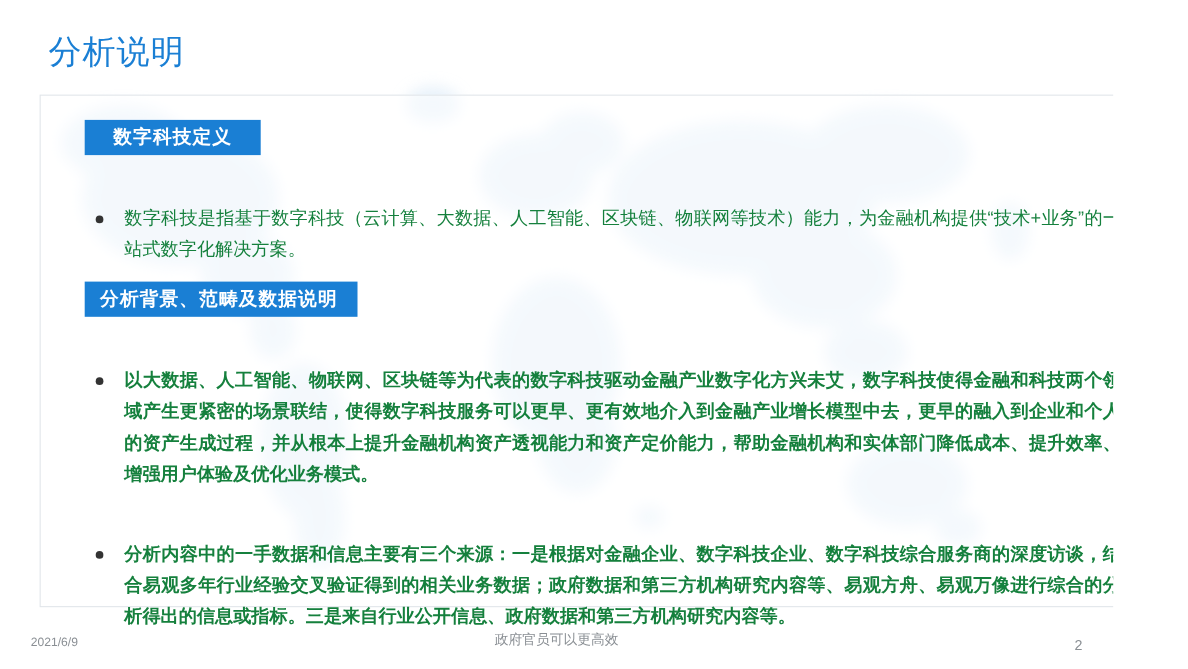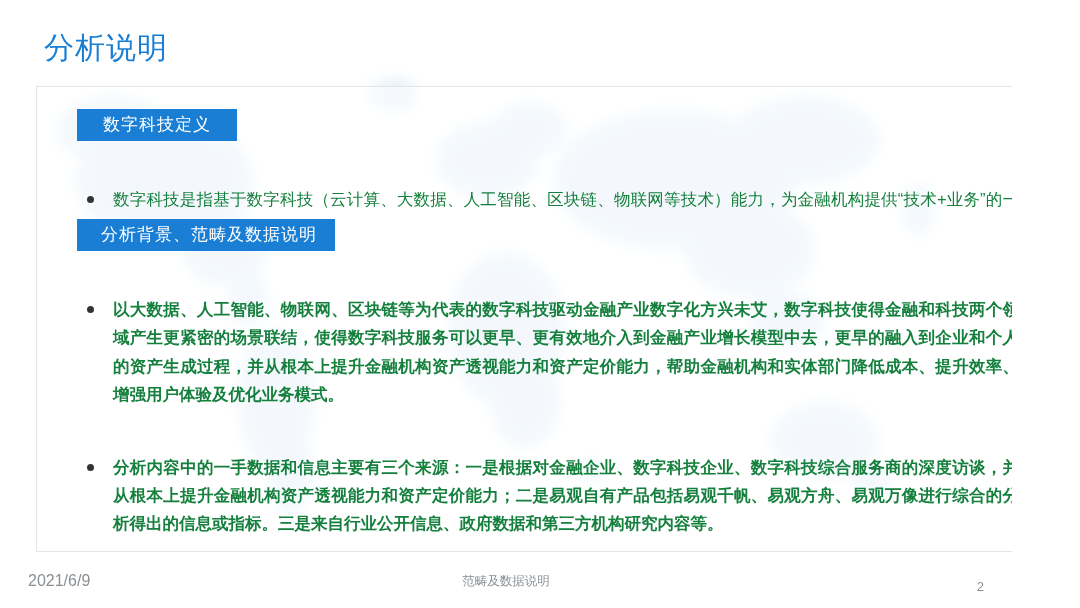--- a/index.html
+++ b/index.html
@@ -55,28 +55,29 @@
   .section {
     position: absolute;
     left: 0;
     right: 0;
   }
   .section-header {
     display: inline-block;
     background: #1a7fd4;
     color: #ffffff;
     font-size: 17px;
-    font-weight: normal;
+    font-weight: bold;
     letter-spacing: 1px;
     padding: 7px 26px 8px 26px;
     line-height: 1;
     white-space: nowrap;
   }
   .section-header.wide {
-    padding: 7px 18px 8px 24px;
+    padding: 7px 18px 8px 14px;
+    margin-top: 37px;
   }
   .bullets {
     margin: 0;
     padding: 0;
     list-style: none;
   }
   .bullet {
     position: relative;
     padding-left: 36px;
     margin-bottom: 6px;
@@ -93,21 +94,21 @@
     top: 11px;
     width: 7px;
     height: 7px;
     border-radius: 50%;
     background: #333333;
   }
   .footer-date {
     position: absolute;
     left: 28px;
     bottom: 18px;
-    font-size: 16px;
+    font-size: 11px;
     color: #8a8f94;
   }
   .footer-center {
     position: absolute;
     left: 0;
     right: 0;
     bottom: 18px;
     text-align: center;
     font-size: 12.5px;
     color: #8a8f94;
@@ -172,23 +173,23 @@
       <div class="section-header">数字科技定义</div>
       <ul class="bullets" style="margin-top:16px;">
         <li class="bullet">数字科技是指基于数字科技（云计算、大数据、人工智能、区块链、物联网等技术）能力，为金融机构提供“技术+业务”的一站式数字化解决方案。</li>
       </ul>
     </div>
 
     <div class="section" style="top:132px; left:40px; right:24px;">
       <div class="section-header wide">分析背景、范畴及数据说明</div>
       <ul class="bullets" style="margin-top:18px;font-weight:bold;">
         <li class="bullet">以大数据、人工智能、物联网、区块链等为代表的数字科技驱动金融产业数字化方兴未艾，数字科技使得金融和科技两个领域产生更紧密的场景联结，使得数字科技服务可以更早、更有效地介入到金融产业增长模型中去，更早的融入到企业和个人的资产生成过程，并从根本上提升金融机构资产透视能力和资产定价能力，帮助金融机构和实体部门降低成本、提升效率、增强用户体验及优化业务模式。</li>
-        <li class="bullet">分析内容中的一手数据和信息主要有三个来源：一是根据对金融企业、数字科技企业、数字科技综合服务商的深度访谈，并从根本上提升金融机构资产透视能力和资产定价能力；二是易观自有产品包括易观千帆、易观方舟、易观万像进行综合的分析得出的信息或指标。三是来自行业公开信息、政府数据和第三方机构研究内容等。</li>
+        <li class="bullet">分析内容中的一手数据和信息主要有三个来源：一是根据对金融企业、数字科技企业、数字科技综合服务商的深度访谈，结合易观多年行业经验交叉验证得到的相关业务数据；政府数据和第三方机构研究内容等、易观方舟、易观万像进行综合的分析得出的信息或指标。三是来自行业公开信息、政府数据和第三方机构研究内容等。</li>
       </ul>
     </div>
 
   </div>
 
   <div class="footer-date">2021/6/9</div>
-  <div class="footer-center">范畴及数据说明</div>
+  <div class="footer-center">政府官员可以更高效</div>
   <div class="footer-page">2</div>
 
 </div>
 
 </body></html>

